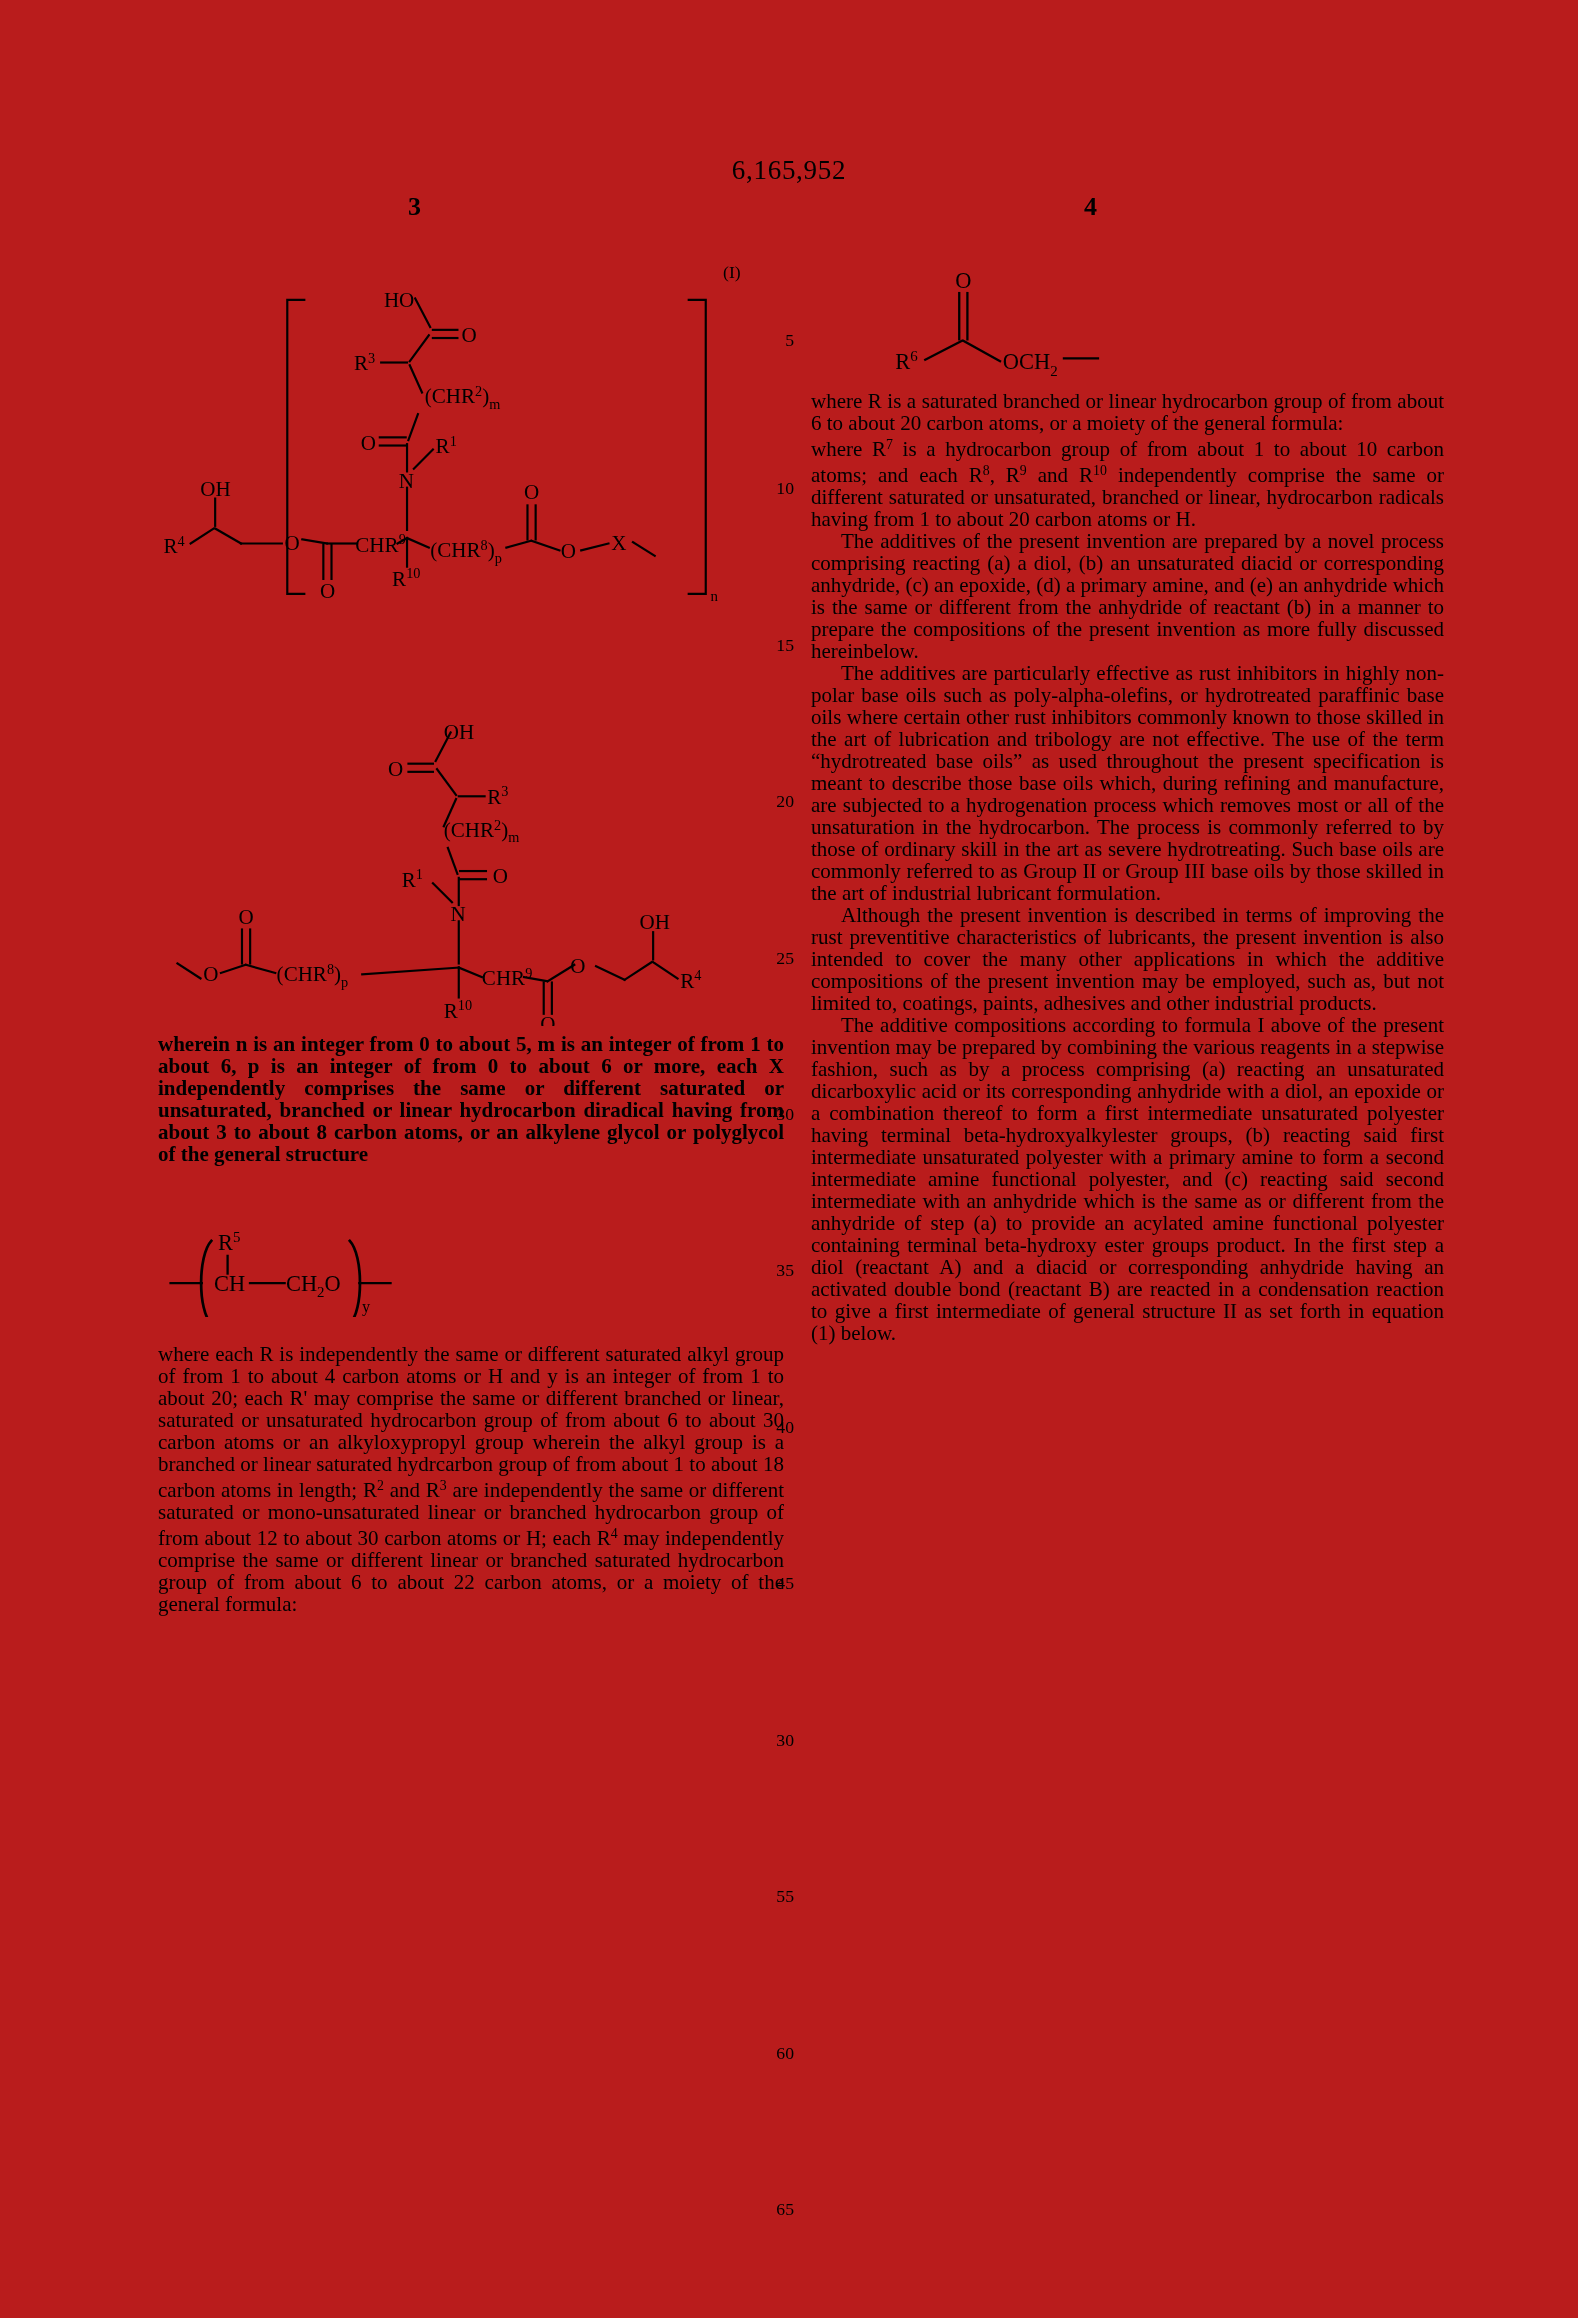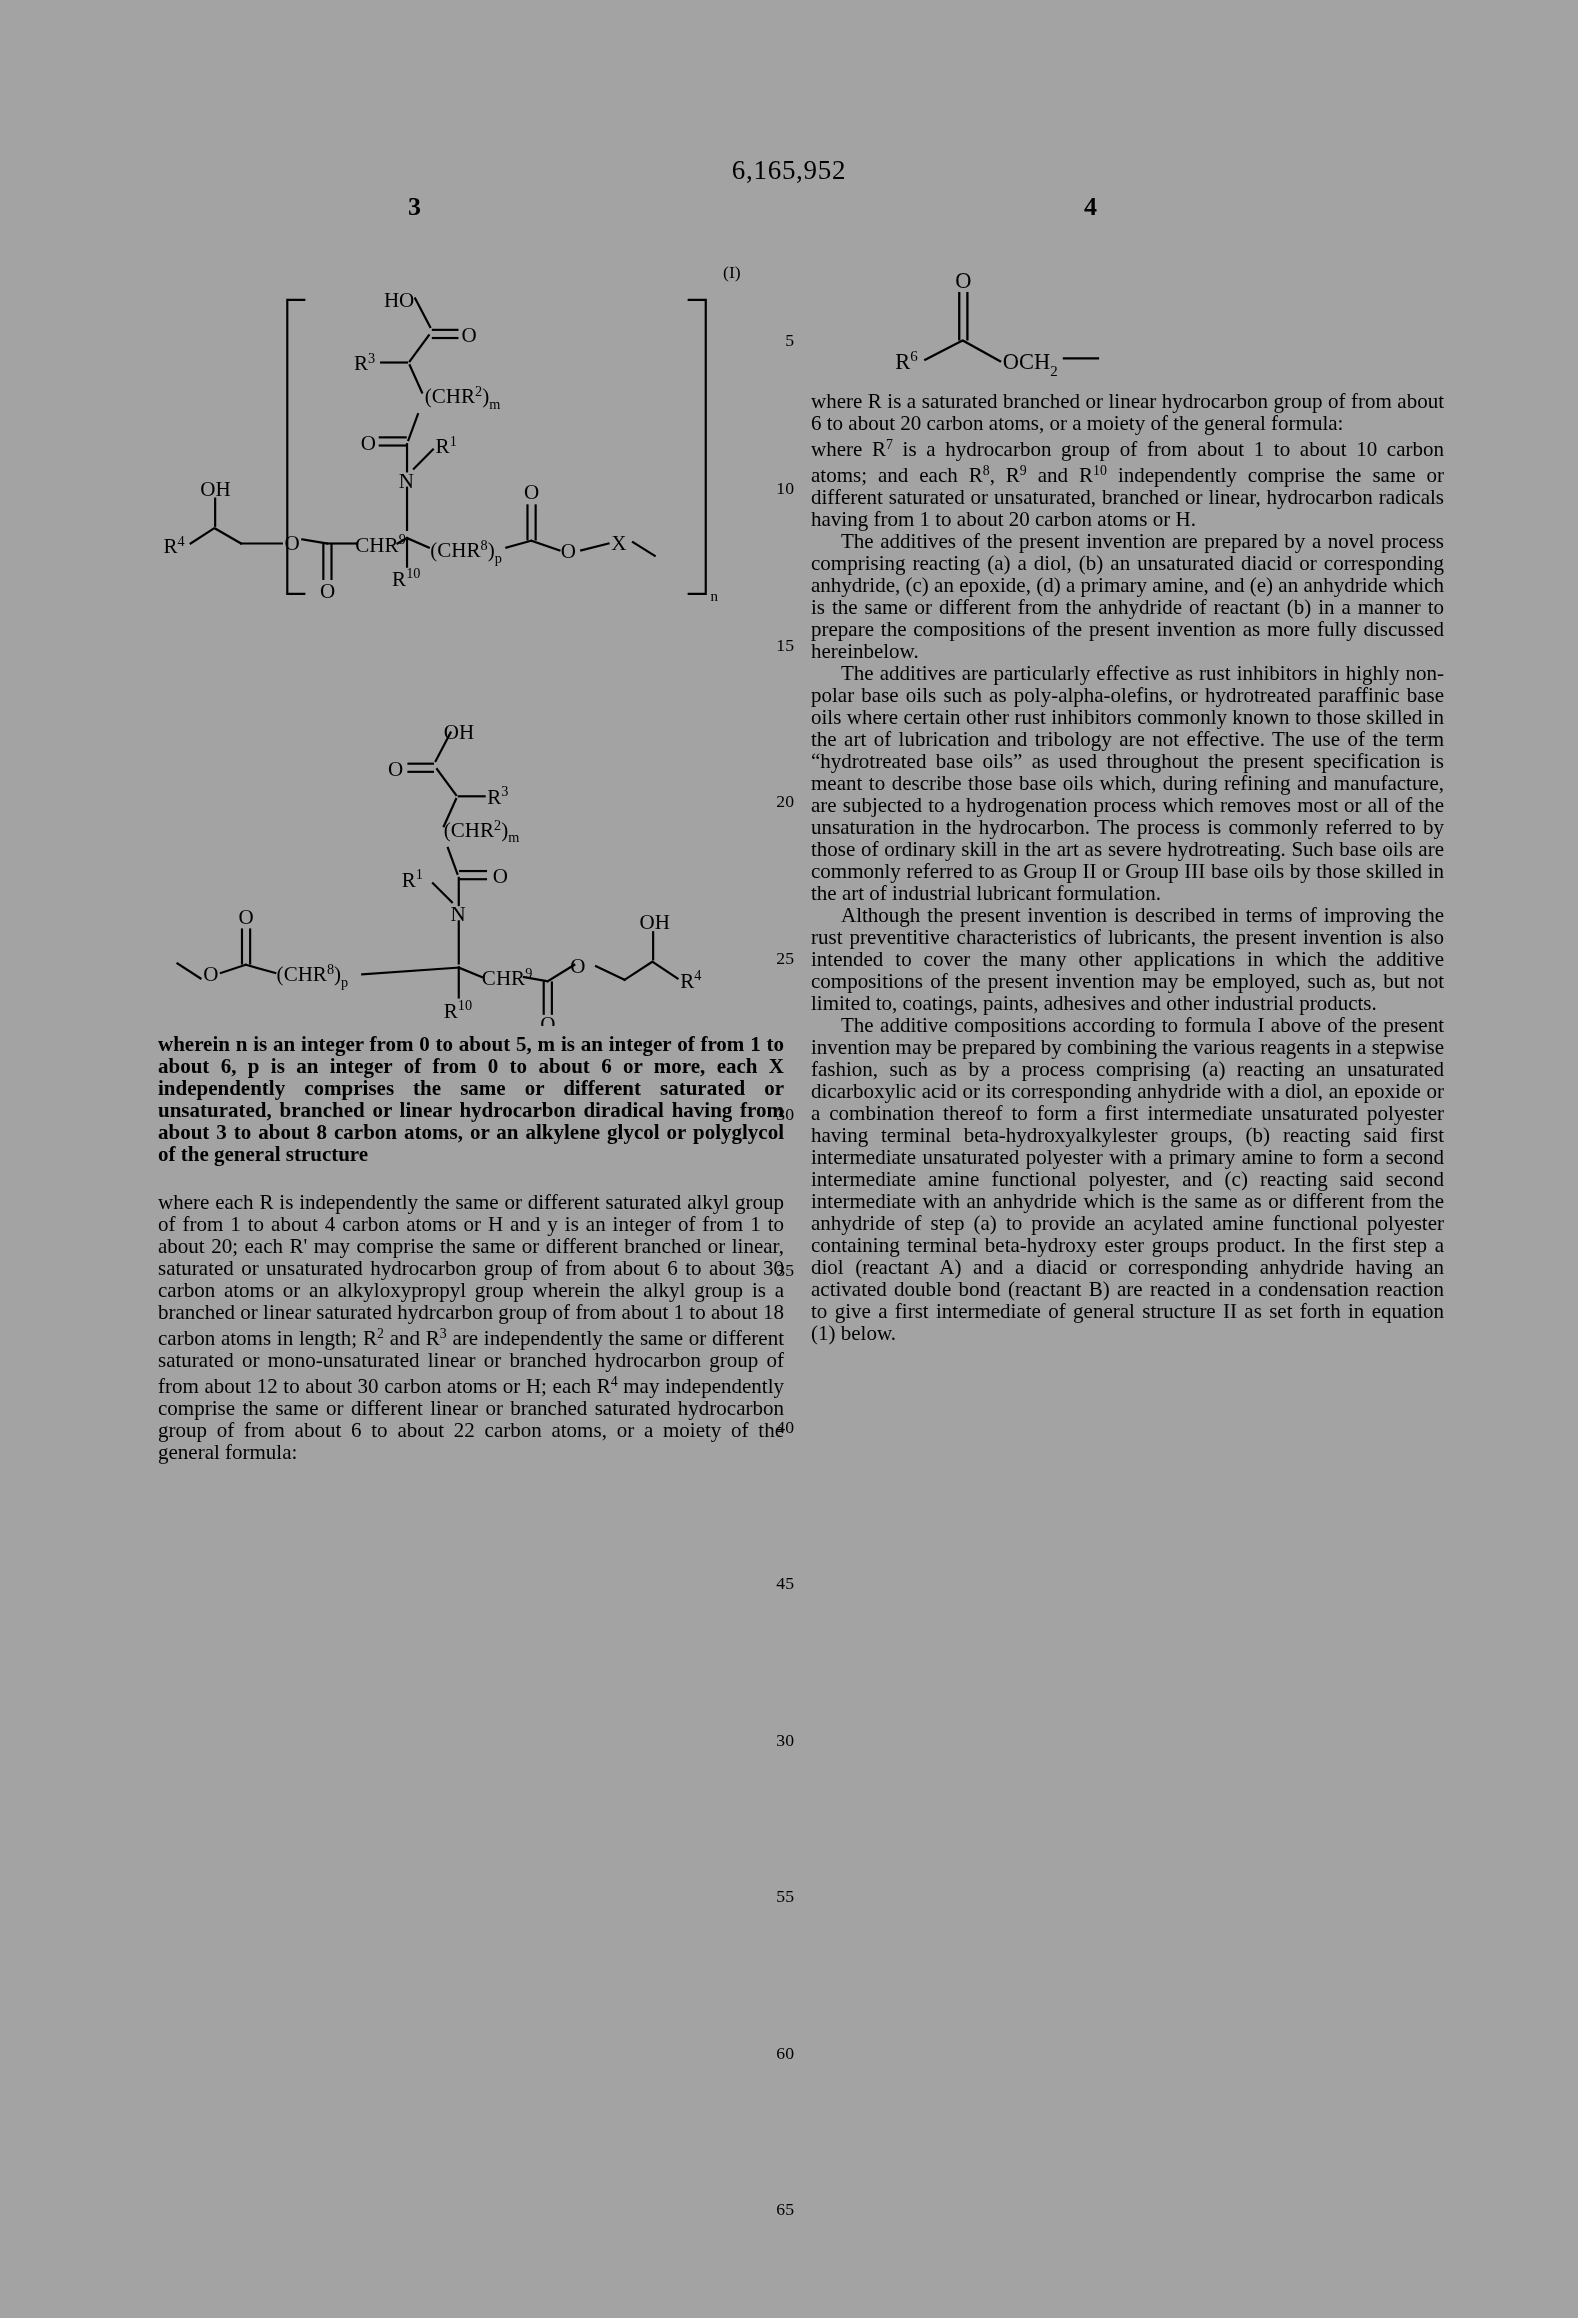--- a/index.html
+++ b/index.html
@@ -4,21 +4,21 @@
 <style>
   html, body {
     margin: 0;
     padding: 0;
     background: #ffffff;
   }
   .page {
     position: relative;
     width: 1578px;
     height: 2319px;
-    background: #a3a3a3;
+    background: #b91c1c;
     font-family: "Liberation Serif", "DejaVu Serif", serif;
     color: #000000;
     overflow: hidden;
   }
 
   
   .patent-number {
     position: absolute;
     top: 155px;
     left: 0;
@@ -296,20 +296,44 @@
           <text x="708" y="348">OH</text>
           <text x="768" y="434">R<tspan font-size="21" dy="-11">4</tspan></text>
         </g>
       </svg>
     </div>
 
     <div class="body-text" style="margin-top:6.8px;font-weight:bold;">
       <p>wherein n is an integer from 0 to about 5, m is an integer of from 1 to about 6, p is an integer of from 0 to about 6 or more, each X independently comprises the same or different saturated or unsaturated, branched or linear hydrocarbon diradical having from about 3 to about 8 carbon atoms, or an alkylene glycol or polyglycol of the general structure</p>
     </div>
 
+    <div class="struct" style="height:129px; margin-top:23px;">
+      <svg width="313" height="129" viewBox="0 0 460 190" xmlns="http://www.w3.org/2000/svg">
+        <g stroke="#000" stroke-width="3.4" fill="none" stroke-linecap="square">
+
+          <line x1="18" y1="140" x2="64" y2="140"></line>
+
+          <path d="M 78 78 C 58 100, 58 180, 78 200" stroke-width="4"></path>
+
+          <line x1="102" y1="100" x2="102" y2="126"></line>
+
+          <line x1="135" y1="140" x2="186" y2="140"></line>
+
+          <path d="M 282 78 C 302 100, 302 180, 282 200" stroke-width="4"></path>
+
+          <line x1="296" y1="140" x2="342" y2="140"></line>
+        </g>
+        <g font-family="Liberation Serif, serif" font-size="33" fill="#000">
+          <text x="88" y="92">R<tspan font-size="22" dy="-12">5</tspan></text>
+          <text x="82" y="152">CH</text>
+          <text x="188" y="152">CH<tspan font-size="22" dy="9">2</tspan><tspan dy="-9">O</tspan></text>
+          <text x="300" y="182" font-size="24">y</text>
+        </g>
+      </svg>
+    </div>
 
     <div class="body-text" style="margin-top:26px;">
       <p><span>where each R is independently the same or different saturated alkyl group of from 1 to about 4 carbon atoms or H and y is an integer of from 1 to about 20; each R' may comprise the same or different branched or linear, saturated or unsaturated hydrocarbon group of from about 6 to about 30 carbon atoms or an alkyloxypropyl group wherein the alkyl group is a branched or linear saturated hydrcarbon group of from about 1 to about 18 carbon atoms in length; R</span><sup>2</sup><span> and R</span><sup>3</sup><span> are independently the same or different saturated or mono-unsaturated linear or branched hydrocarbon group of from about 12 to about 30 carbon atoms or H; each R</span><sup>4</sup><span> may independently comprise the same or different linear or branched saturated hydrocarbon group of from about 6 to about 22 carbon atoms, or a moiety of the general formula:</span></p>
     </div>
   </div>
 
   <div class="col-right">
 
     <div class="struct" style="height:126px;">
       <svg width="340" height="126" viewBox="0 0 500 185" xmlns="http://www.w3.org/2000/svg">

